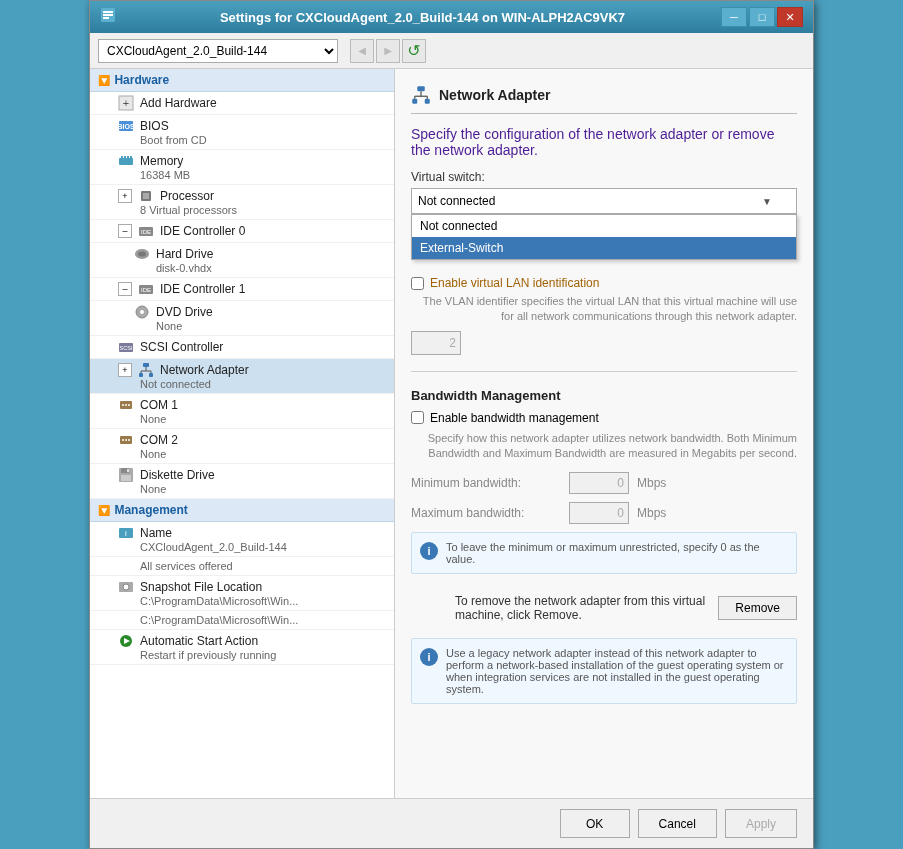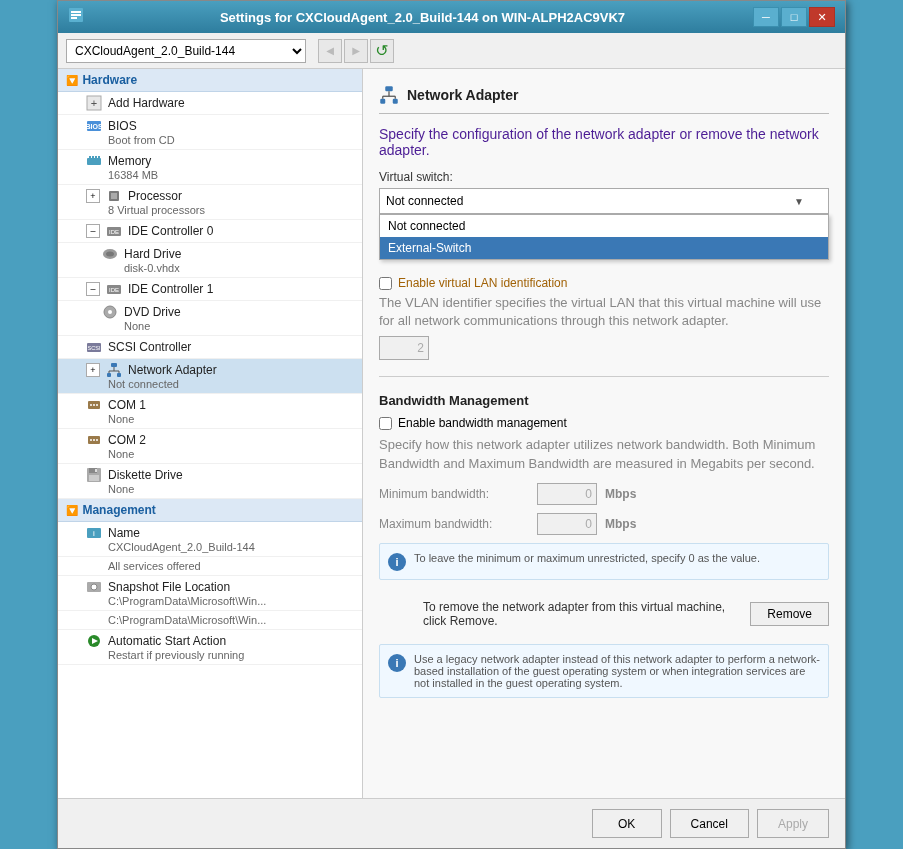--- a/index.html
+++ b/index.html
@@ -8,21 +8,21 @@
       font-size: 12px;
       background: #4a9fbf;
       display: flex;
       justify-content: center;
       align-items: center;
       width: 903px;
       height: 849px;
       overflow: hidden;
     }
     .window {
-      width: 789px;
+      width: 725px;
       height: 849px;
       background: #f0f0f0;
       border: 1px solid #888;
       display: flex;
       flex-direction: column;
       box-shadow: 2px 2px 8px rgba(0,0,0,0.5);
     }
     .title-bar {
       background: linear-gradient(to bottom, #4a9fbf, #2e7d9e);
       color: white;
@@ -247,24 +247,25 @@
     }
     .checkbox-input {
       width: 13px;
       height: 13px;
       cursor: pointer;
     }
     .greyed {
       color: #a16207;
     }
     .vlan-desc {
-      font-size: 13px;
+      font-size: 11px;
       color: #888;
       margin: 4px 0;
       line-height: 1.4;
+      text-align: right;
     }
     .vlan-input-row {
       display: flex;
       align-items: center;
       gap: 8px;
     }
     .vlan-input {
       width: 50px;
       height: 24px;
       border: 1px solid #aaa;
@@ -300,21 +301,20 @@
       border: 1px solid #aaa;
       text-align: right;
       padding: 2px 4px;
       font-size: 12px;
       background: #f0f0f0;
       color: #aaa;
     }
     .bw-unit {
       font-size: 12px;
       color: #888;
-      font-weight: bold;
     }
     .info-box {
       display: flex;
       align-items: flex-start;
       gap: 8px;
       background: #f0f8ff;
       border: 1px solid #c8dff0;
       padding: 8px;
       font-size: 11px;
       color: #555;

